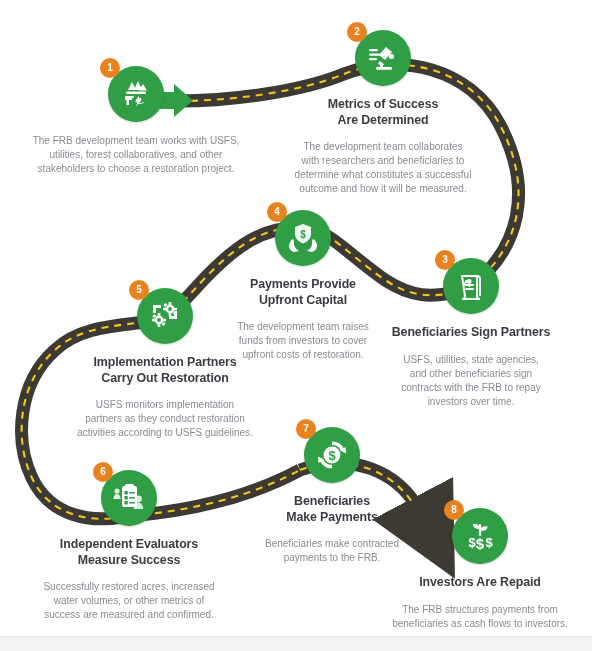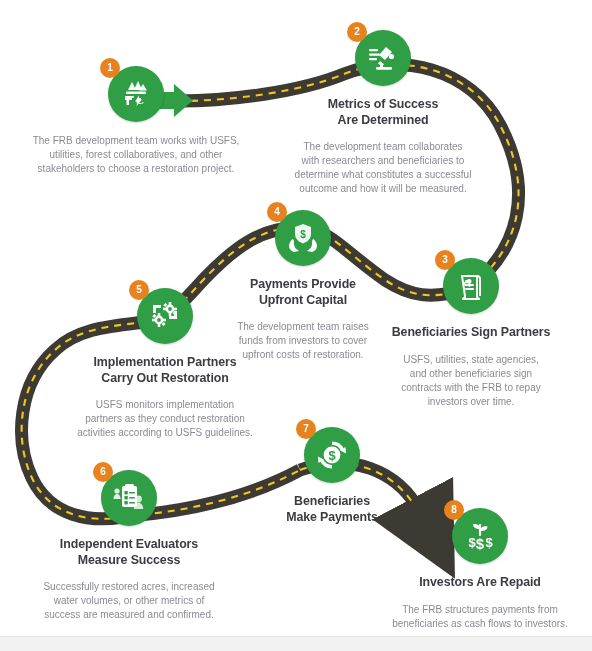--- a/index.html
+++ b/index.html
@@ -348,20 +348,22 @@
           <path d="M17 30.5 a13.5 13.5 0 0 1 -12 -7.4 l3.2 -1.6 a10 10 0 0 0 8.8 5.4 z"></path>
           <path d="M30.5 9 l0.6 6.6 -6 -3 z"></path>
           <path d="M3.5 25 l-0.6 -6.6 6 3 z"></path>
           <circle cx="17" cy="17" r="8.4"></circle>
           <text x="17" y="21.6" text-anchor="middle" font-size="13" font-weight="bold" fill="#2f9e44" font-family="Liberation Sans, sans-serif">$</text>
         </svg>
       </div>
     </div>
     <div class="step-title">Beneficiaries
 Make Payments</div>
+    <div class="step-desc">Beneficiaries make contracted
+payments to the FRB.</div>
   </div>
 
   <div class="step" id="step-8">
     <div class="step-icon-wrap">
       <div class="step-badge">8</div>
       <div class="step-circle">
         <svg width="34" height="34" viewBox="0 0 34 34" fill="#ffffff">
           <path d="M17 16 c0 -6 0 -8 0 -10" stroke="#ffffff" stroke-width="2.2" fill="none" stroke-linecap="round"></path>
           <path d="M17 10 c-5 0 -7 -2 -7 -5 c4 -0.6 7 1.4 7 5 z"></path>
           <path d="M17 12 c5 0 7.5 -1.6 7.5 -4.6 c-4.2 -0.8 -7.5 1.2 -7.5 4.6 z"></path>

